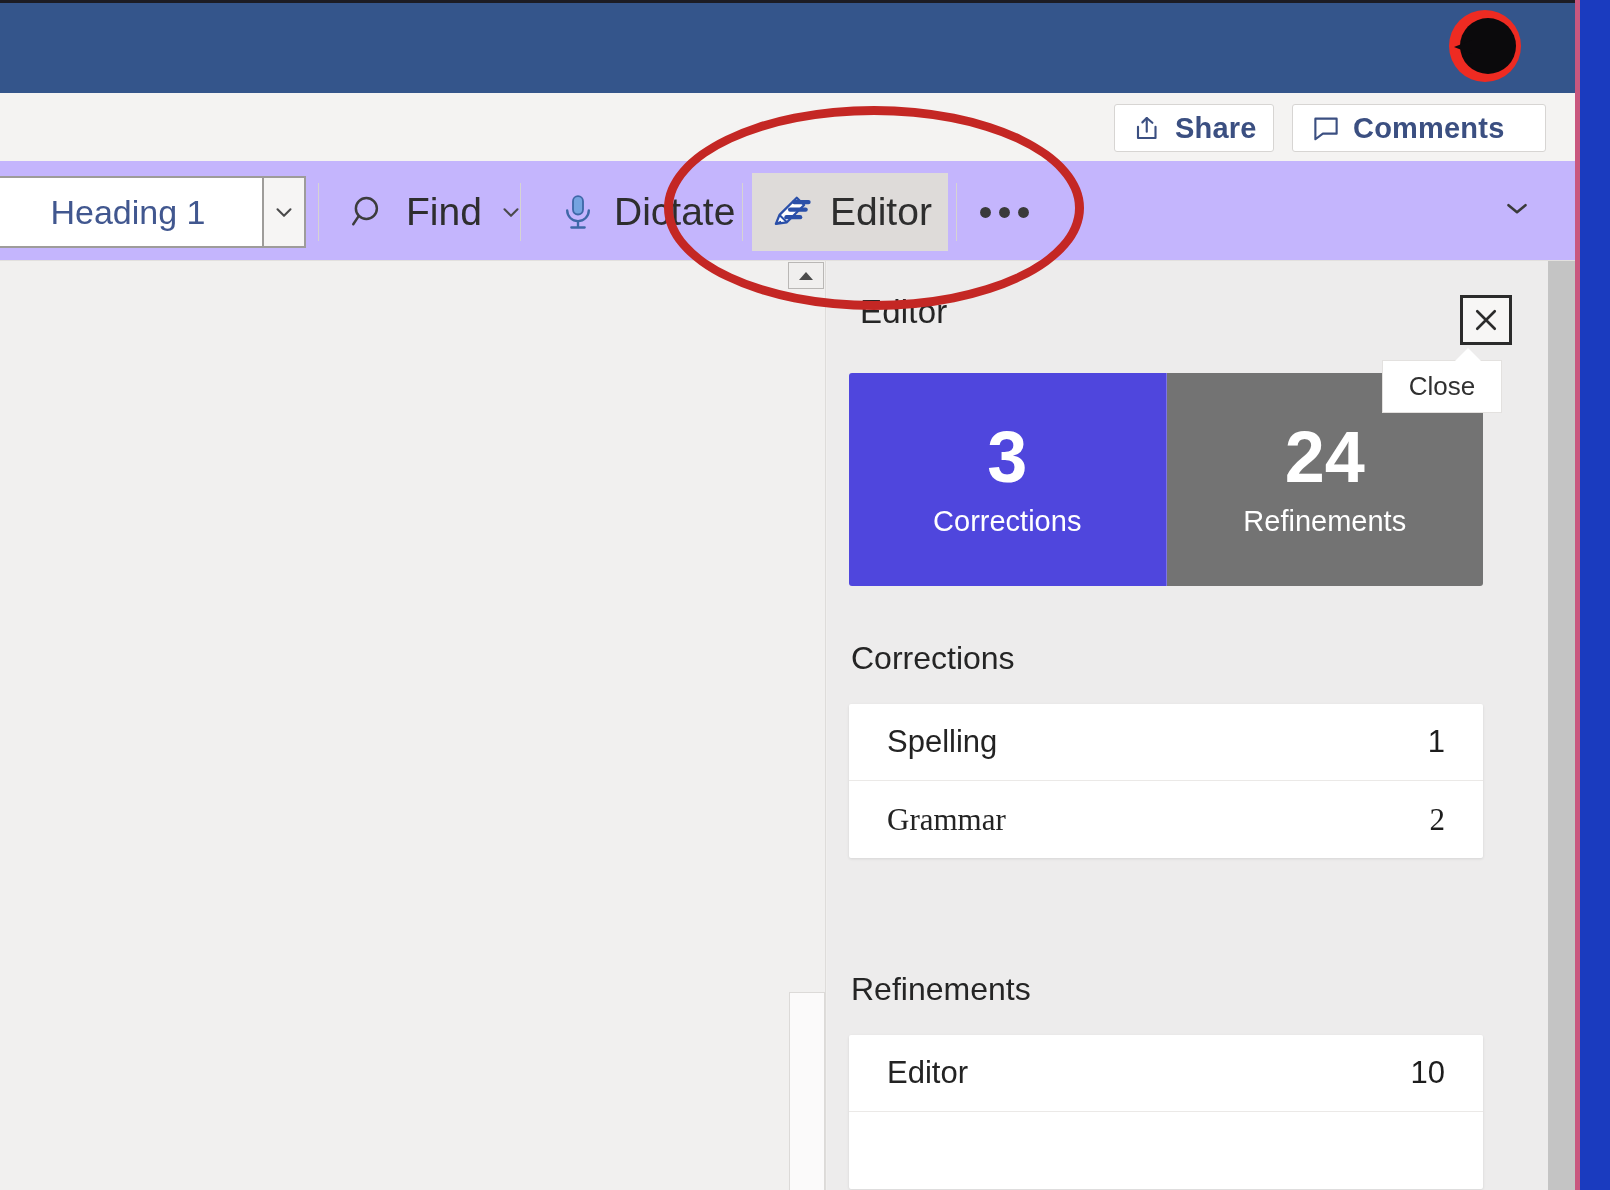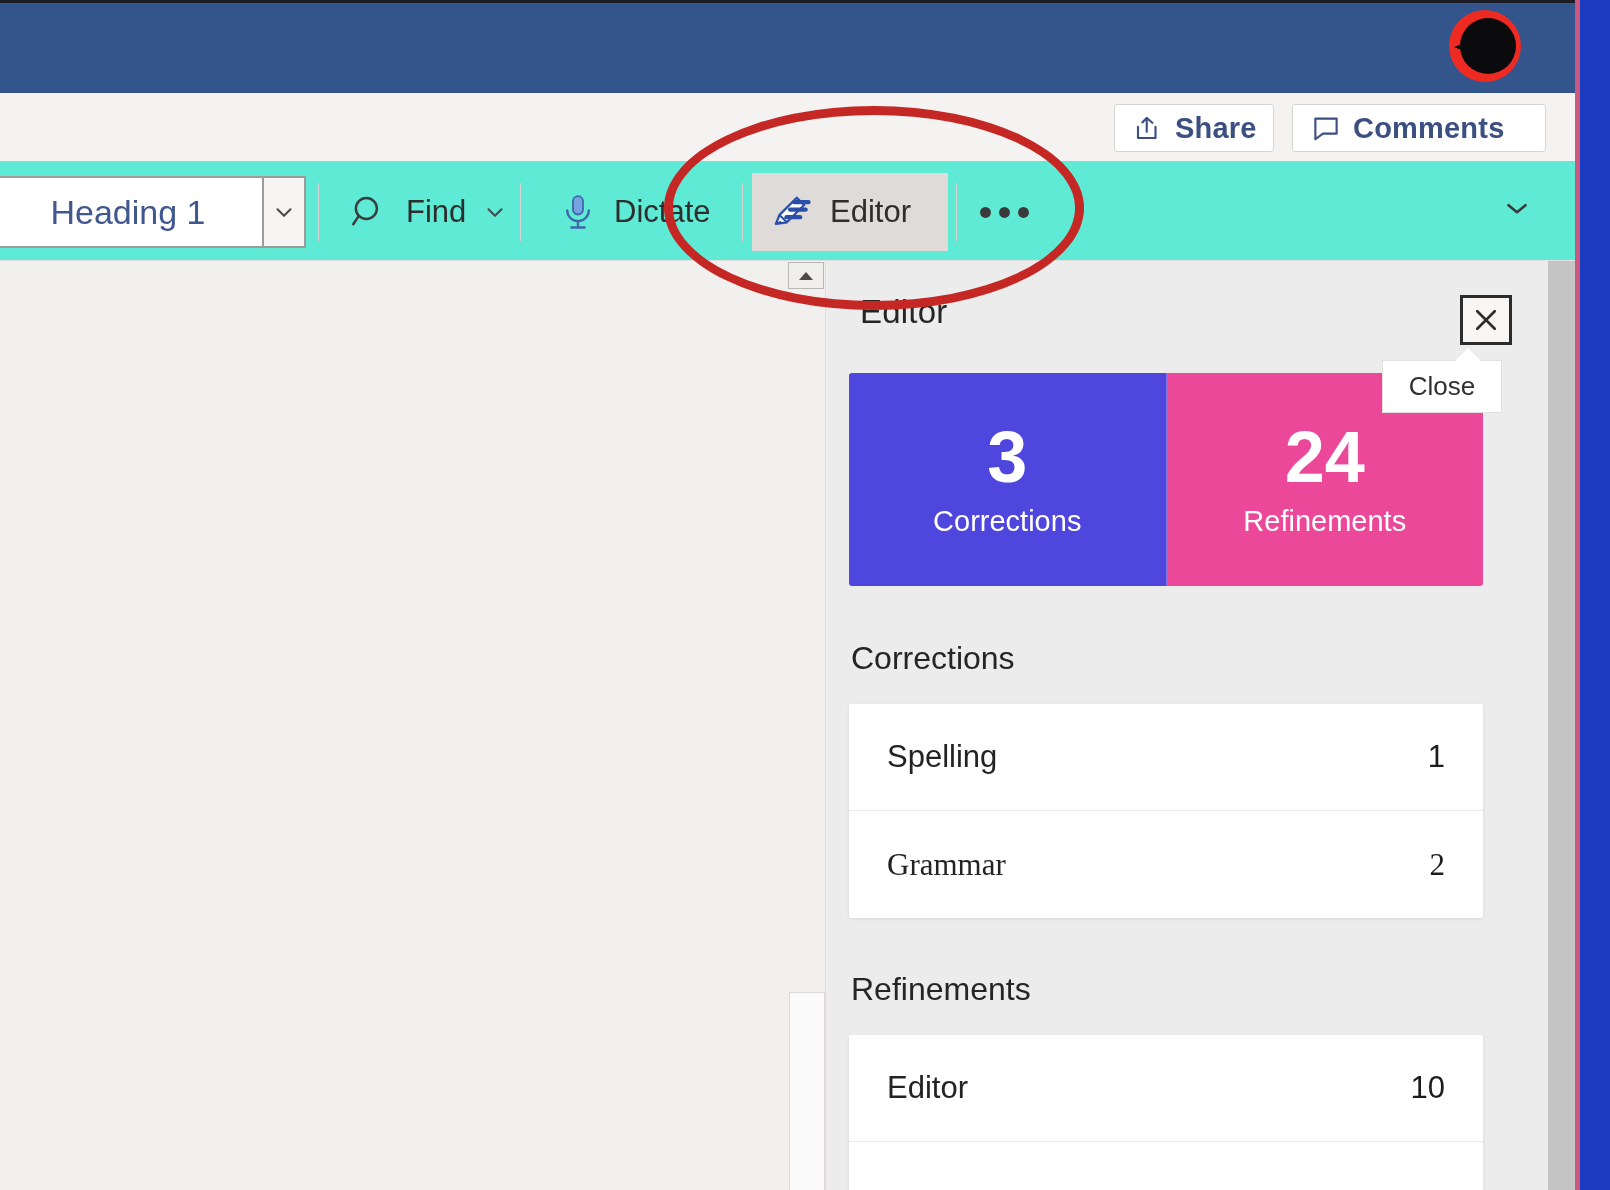--- a/index.html
+++ b/index.html
@@ -98,21 +98,21 @@
   }
   #share-button { left: 1114px; width: 160px; }
   #comments-button { left: 1292px; width: 254px; }
 
   
   #ribbon {
     position: absolute;
     left: 0; top: 161px;
     width: 1576px;
     height: 100px;
-    background: #5eead4;
+    background: #c4b5fd;
     border-bottom: 1px solid #e2e0de;
     box-sizing: border-box;
   }
   #style-gallery {
     position: absolute;
     left: -8px; top: 15px;
     width: 272px; height: 72px;
     background: #ffffff;
     border: 2px solid #9e9c9a;
     box-sizing: border-box;
@@ -144,21 +144,21 @@
   .ribbon-btn {
     position: absolute;
     top: 12px;
     height: 78px;
     display: flex;
     align-items: center;
     gap: 16px;
     padding: 0 18px;
     box-sizing: border-box;
     color: #2e2e2e;
-    font-size: 31px;
+    font-size: 39px;
     cursor: default;
   }
   #find-button { left: 330px; }
   #dictate-button { left: 540px; text-align: center; }
   #editor-button {
     left: 752px;
     background: #dedbd9;
     width: 196px;
     justify-content: flex-start;
   }
@@ -273,21 +273,21 @@
     flex: 1;
     display: flex;
     flex-direction: column;
     align-items: center;
     justify-content: center;
     color: #ffffff;
     cursor: default;
   }
   #score-card-corrections { background: #4f46dd; }
   #score-card-refinements {
-    background: #ec4899;
+    background: #737373;
     border-left: 1px solid #7e74e8;
   }
   .score-value {
     font-size: 72px;
     font-weight: bold;
     line-height: 1;
     margin-bottom: 12px;
   }
   .score-label {
     font-size: 29px;
@@ -309,21 +309,21 @@
     left: 22px;
     width: 634px;
     background: #ffffff;
     border-radius: 2px;
     box-shadow: 0 1px 3px rgba(0,0,0,0.10);
     overflow: hidden;
   }
   #corrections-list { top: 443px; }
   #refinements-list { top: 774px; }
   .pane-list-row {
-    height: 107px;
+    height: 77px;
     display: flex;
     align-items: center;
     justify-content: space-between;
     padding: 0 38px;
     box-sizing: border-box;
     border-bottom: 1px solid #ebe9e7;
     cursor: default;
   }
   .pane-list-row:last-child { border-bottom: none; font-family: Liberation Serif, serif; }
   .row-label {

